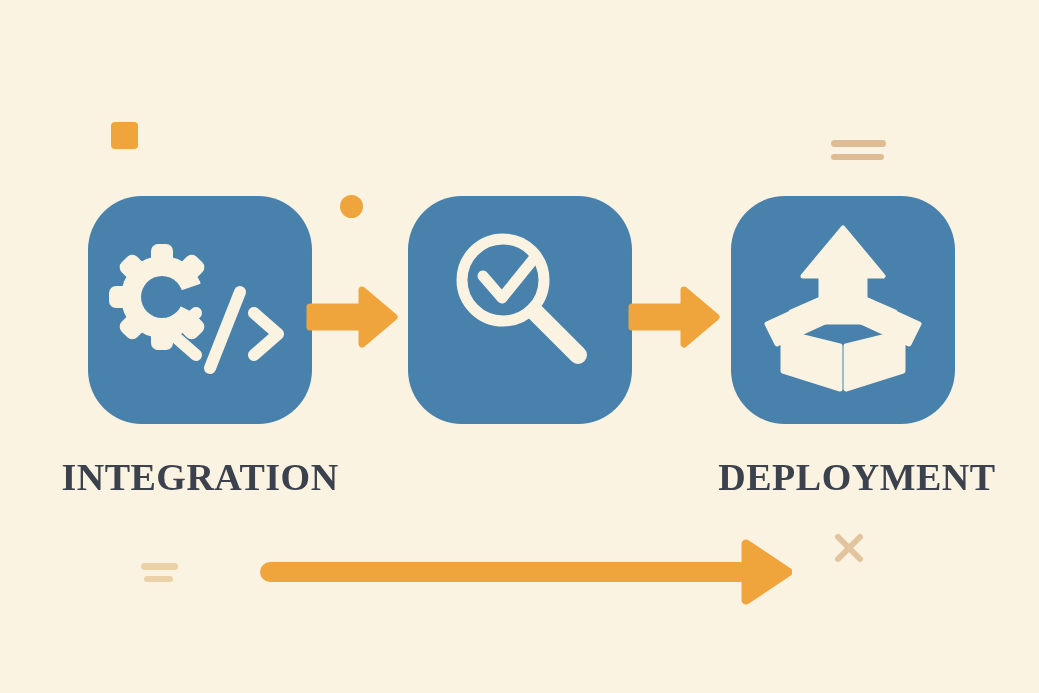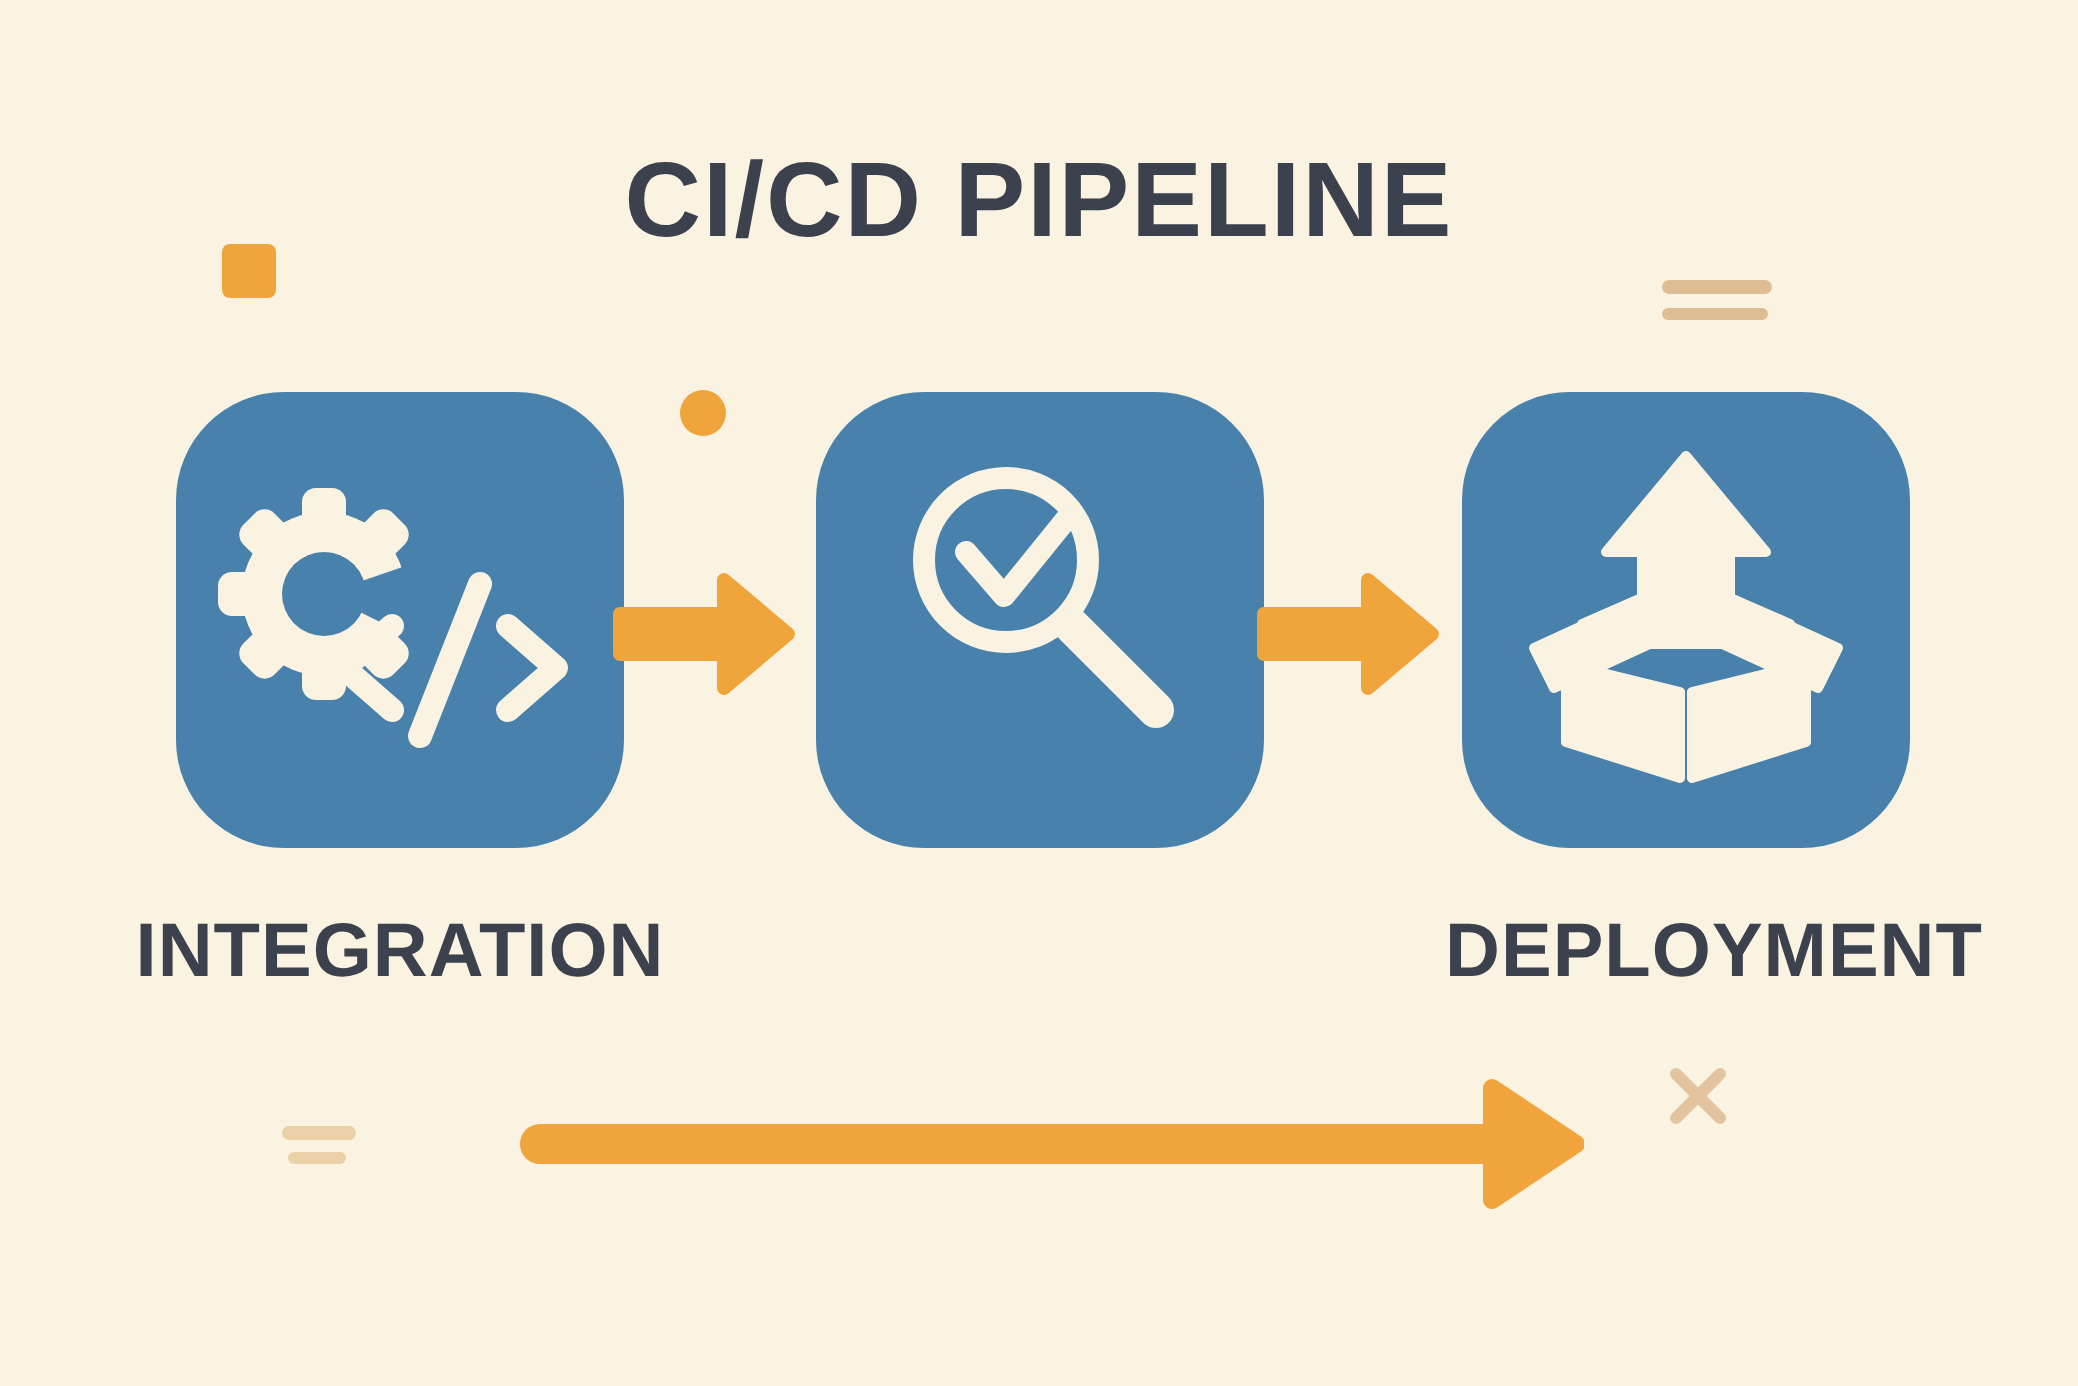--- a/index.html
+++ b/index.html
@@ -16,21 +16,21 @@
   .stage-box{
     position:absolute;top:196px;width:224px;height:228px;
     background:var(--stage-box,#4781AC);border-radius:54px;
   }
   #stage-box-1{left:88px;}
   #stage-box-2{left:408px;}
   #stage-box-3{left:731px;}
   .stage-label{
     position:absolute;top:455px;width:320px;text-align:center;
     font-size:38px;font-weight:bold;letter-spacing:0.5px;
-    color:var(--text,#3B414D);white-space:nowrap;
+    color:var(--text,#3B414D);white-space:nowrap;font-family:Liberation Serif, serif;
   }
   #stage-label-1{left:40px;}
   #stage-label-2{left:360px;}
   #stage-label-3{left:697px;}
   .connector{position:absolute;top:284px;width:92px;height:66px;}
   #connector-1{left:306px;}
   #connector-2{left:628px;}
   .deco{position:absolute;}
   #deco-square{
     left:111px;top:122px;width:27px;height:27px;border-radius:4px;
@@ -46,21 +46,20 @@
   #eq-bl-1{left:141px;top:563px;width:37px;height:7px;background:var(--tan-light,#EAD1A8);}
   #eq-bl-2{left:144px;top:576px;width:29px;height:6px;background:var(--tan-light,#EAD1A8);}
   #flow-arrow{position:absolute;left:258px;top:534px;}
   #x-mark{position:absolute;left:833px;top:532px;}
 </style>
 </head>
 <body>
 
 <div id="canvas">
 
-  <div class="title">CI/CD PIPELINE</div>
 
   <div class="deco" id="deco-square"></div>
   <div class="deco" id="deco-dot"></div>
   <div class="tanline" id="eq-tr-1"></div>
   <div class="tanline" id="eq-tr-2"></div>
   <div class="tanline" id="eq-bl-1"></div>
   <div class="tanline" id="eq-bl-2"></div>
 
   <div class="stage-box" id="stage-box-1">
     <svg viewBox="0 0 224 228" width="224" height="228">

